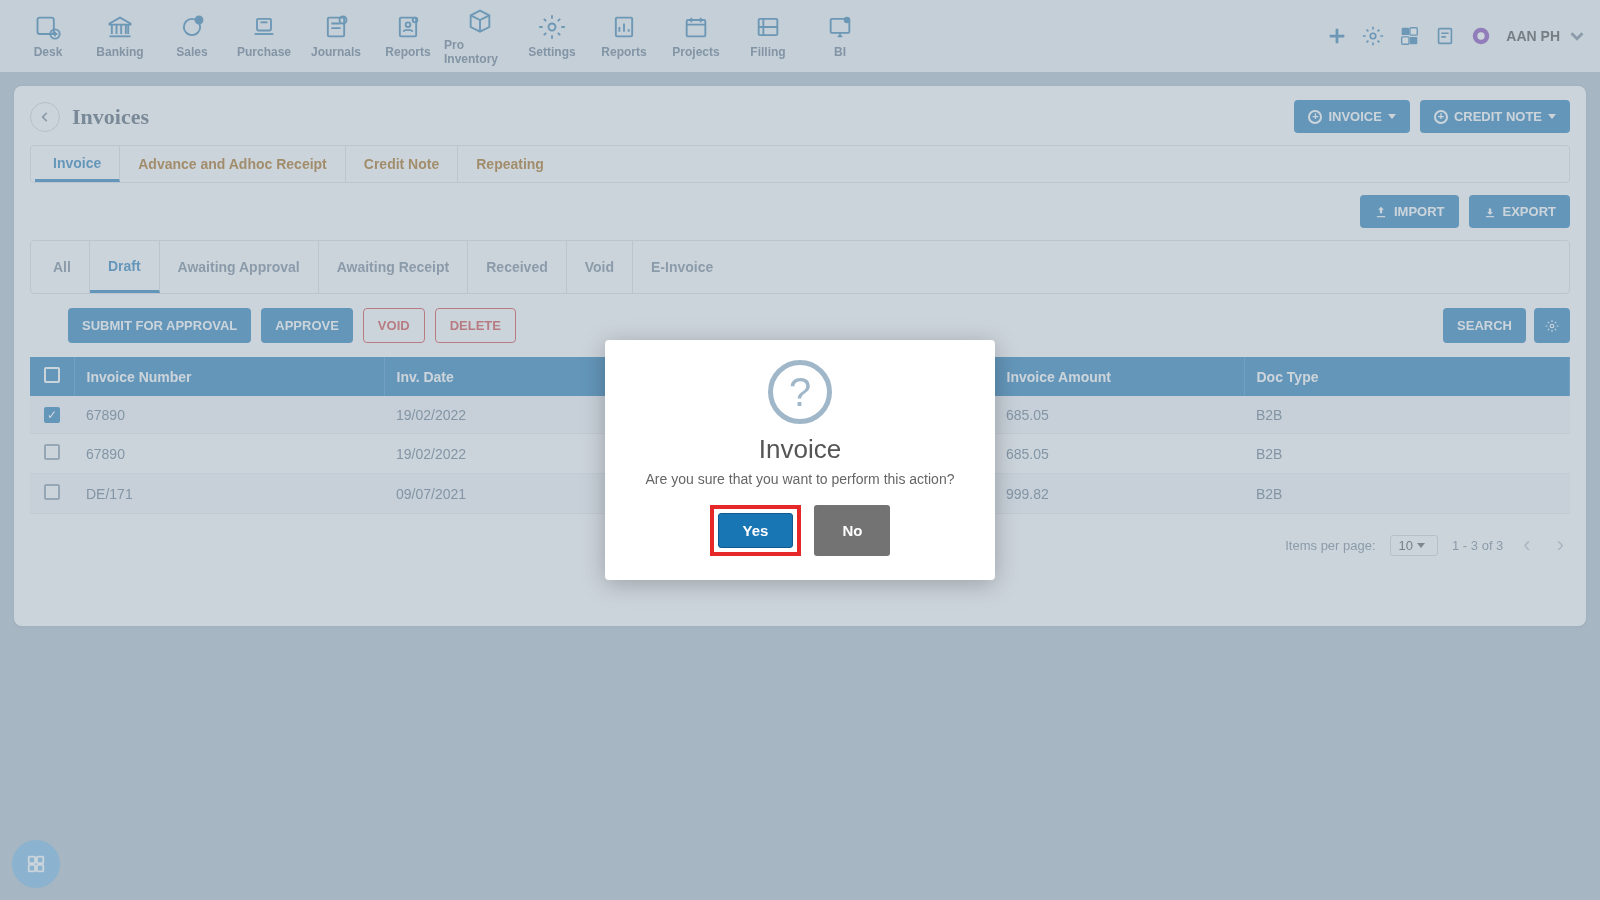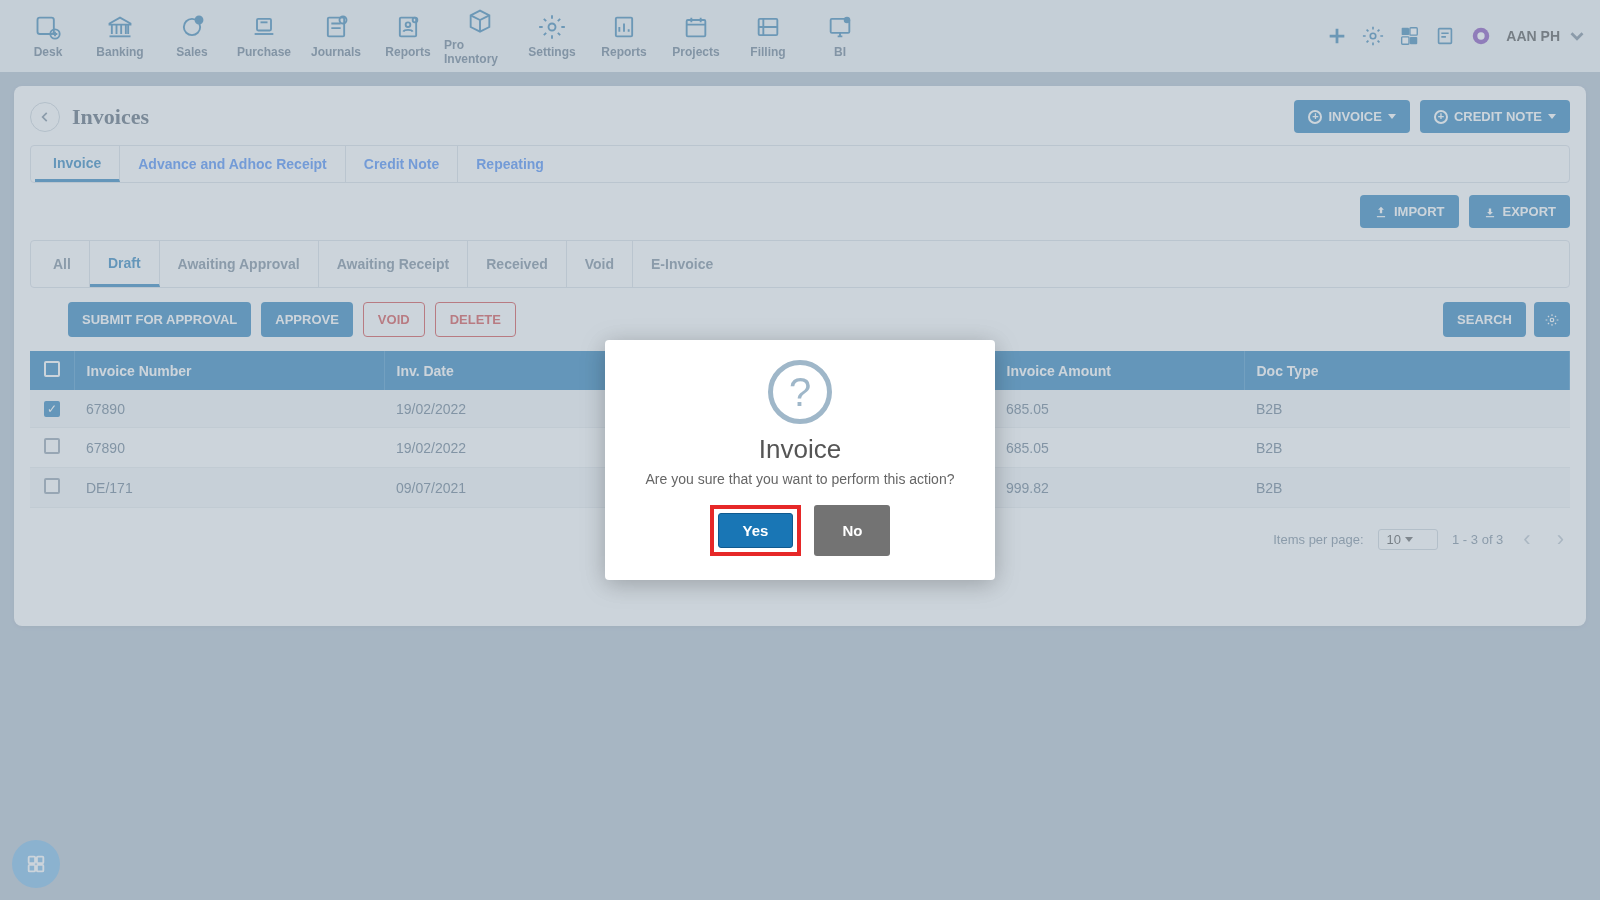--- a/index.html
+++ b/index.html
@@ -24,29 +24,29 @@
 .title-left { display: flex; align-items: center; gap: 12px; }
 .back-btn { width: 30px; height: 30px; border: 1px solid #c8d0d8; border-radius: 50%; display: flex; align-items: center; justify-content: center; cursor: pointer; background: #fff; }
 .page-title { font-family: "Comic Sans MS", cursive; font-size: 22px; color: #4a5a6a; font-weight: 700; }
 .title-right { display: flex; gap: 10px; }
 .btn { border: none; border-radius: 4px; padding: 9px 14px; font-size: 13px; font-weight: 700; cursor: pointer; display: inline-flex; align-items: center; gap: 6px; }
 .btn-primary { background: #1976b5; color: #fff; }
 .btn-outline-danger { background: #fff; color: #d23b3b; border: 1px solid #d23b3b; }
 
 
 .tabs1 { border: 1px solid #d8dee4; border-radius: 4px; display: flex; height: 38px; align-items: center; padding: 0 4px; margin-bottom: 12px; }
-.tab1 { padding: 0 18px; height: 100%; display: flex; align-items: center; color: #3b82f6; font-size: 14px; font-weight: 600; border-right: 1px solid #d8dee4; cursor: pointer; }
+.tab1 { padding: 0 18px; height: 100%; display: flex; align-items: center; color: #a16207; font-size: 14px; font-weight: 600; border-right: 1px solid #d8dee4; cursor: pointer; }
 .tab1:last-child { border-right: none; }
 .tab1.active { color: #1976b5; border-bottom: 3px solid #1976b5; }
 
 
 .ie-row { display: flex; justify-content: flex-end; gap: 10px; margin-bottom: 12px; }
 
 
-.tabs2 { border: 1px solid #d8dee4; border-radius: 4px; display: flex; height: 48px; align-items: center; padding: 0 4px; margin-bottom: 14px; }
+.tabs2 { border: 1px solid #d8dee4; border-radius: 4px; display: flex; height: 54px; align-items: center; padding: 0 4px; margin-bottom: 14px; }
 .tab2 { padding: 0 18px; height: 100%; display: flex; align-items: center; color: #6f8293; font-size: 14px; font-weight: 600; border-right: 1px solid #d8dee4; cursor: pointer; }
 .tab2:last-child { border-right: none; }
 .tab2.active { color: #1976b5; border-bottom: 3px solid #1976b5; }
 
 
 .actions-row { display: flex; justify-content: space-between; margin-bottom: 14px; padding-left: 38px; }
 .actions-left { display: flex; gap: 10px; }
 .actions-right { display: flex; gap: 8px; }
 .btn-icon { width: 36px; padding: 9px 0; justify-content: center; }
 
@@ -59,21 +59,21 @@
 table.data tbody tr:nth-child(even) { background: #fff; }
 table.data tbody td:first-child { text-align: center; }
 .inv-link { color: #1976b5; cursor: pointer; }
 .chk { width: 16px; height: 16px; border: 2px solid #fff; border-radius: 2px; display: inline-block; }
 .chkbody { width: 16px; height: 16px; border: 2px solid #8a99a8; border-radius: 2px; display: inline-flex; align-items: center; justify-content: center; background: #fff; }
 .chkbody.checked { background: #1976b5; border-color: #1976b5; }
 .chkbody.checked::after { content: "✓"; color: #fff; font-size: 12px; line-height: 1; }
 
 
 .pagination { display: flex; justify-content: flex-end; align-items: center; gap: 14px; margin-top: 18px; color: #6f8293; font-size: 13px; }
-.pp-select { border: 1px solid #c8d0d8; border-radius: 3px; padding: 2px 24px 2px 8px; font-size: 13px; color: #444; position: relative; display: inline-flex; align-items: center; gap: 4px; }
+.pp-select { border: 1px solid #c8d0d8; border-radius: 3px; padding: 2px 12px 2px 8px; font-size: 13px; color: #444; position: relative; display: inline-flex; align-items: center; gap: 4px; }
 .pager-btn { color: #b4bec8; font-size: 22px; cursor: pointer; padding: 0 6px; }
 
 
 .overlay { position: fixed; inset: 0; background: rgba(162,176,189,0.55); display: flex; align-items: flex-start; justify-content: center; padding-top: 340px; }
 .modal { width: 390px; background: #fff; border-radius: 4px; padding: 20px 20px 24px 20px; text-align: center; box-shadow: 0 4px 24px rgba(0,0,0,0.25); }
 .modal .qmark { width: 64px; height: 64px; margin: 0 auto 10px auto; border: 5px solid #9fb7c9; border-radius: 50%; display: flex; align-items: center; justify-content: center; color: #9fb7c9; font-size: 40px; font-weight: 400; }
 .modal h2 { font-size: 26px; color: #555; font-weight: 500; margin-bottom: 6px; }
 .modal p { font-size: 14px; color: #666; margin-bottom: 18px; }
 .modal-buttons { display: flex; justify-content: center; gap: 13px; }
 .yes-wrap { border: 4px solid #e62828; padding: 4px; }

